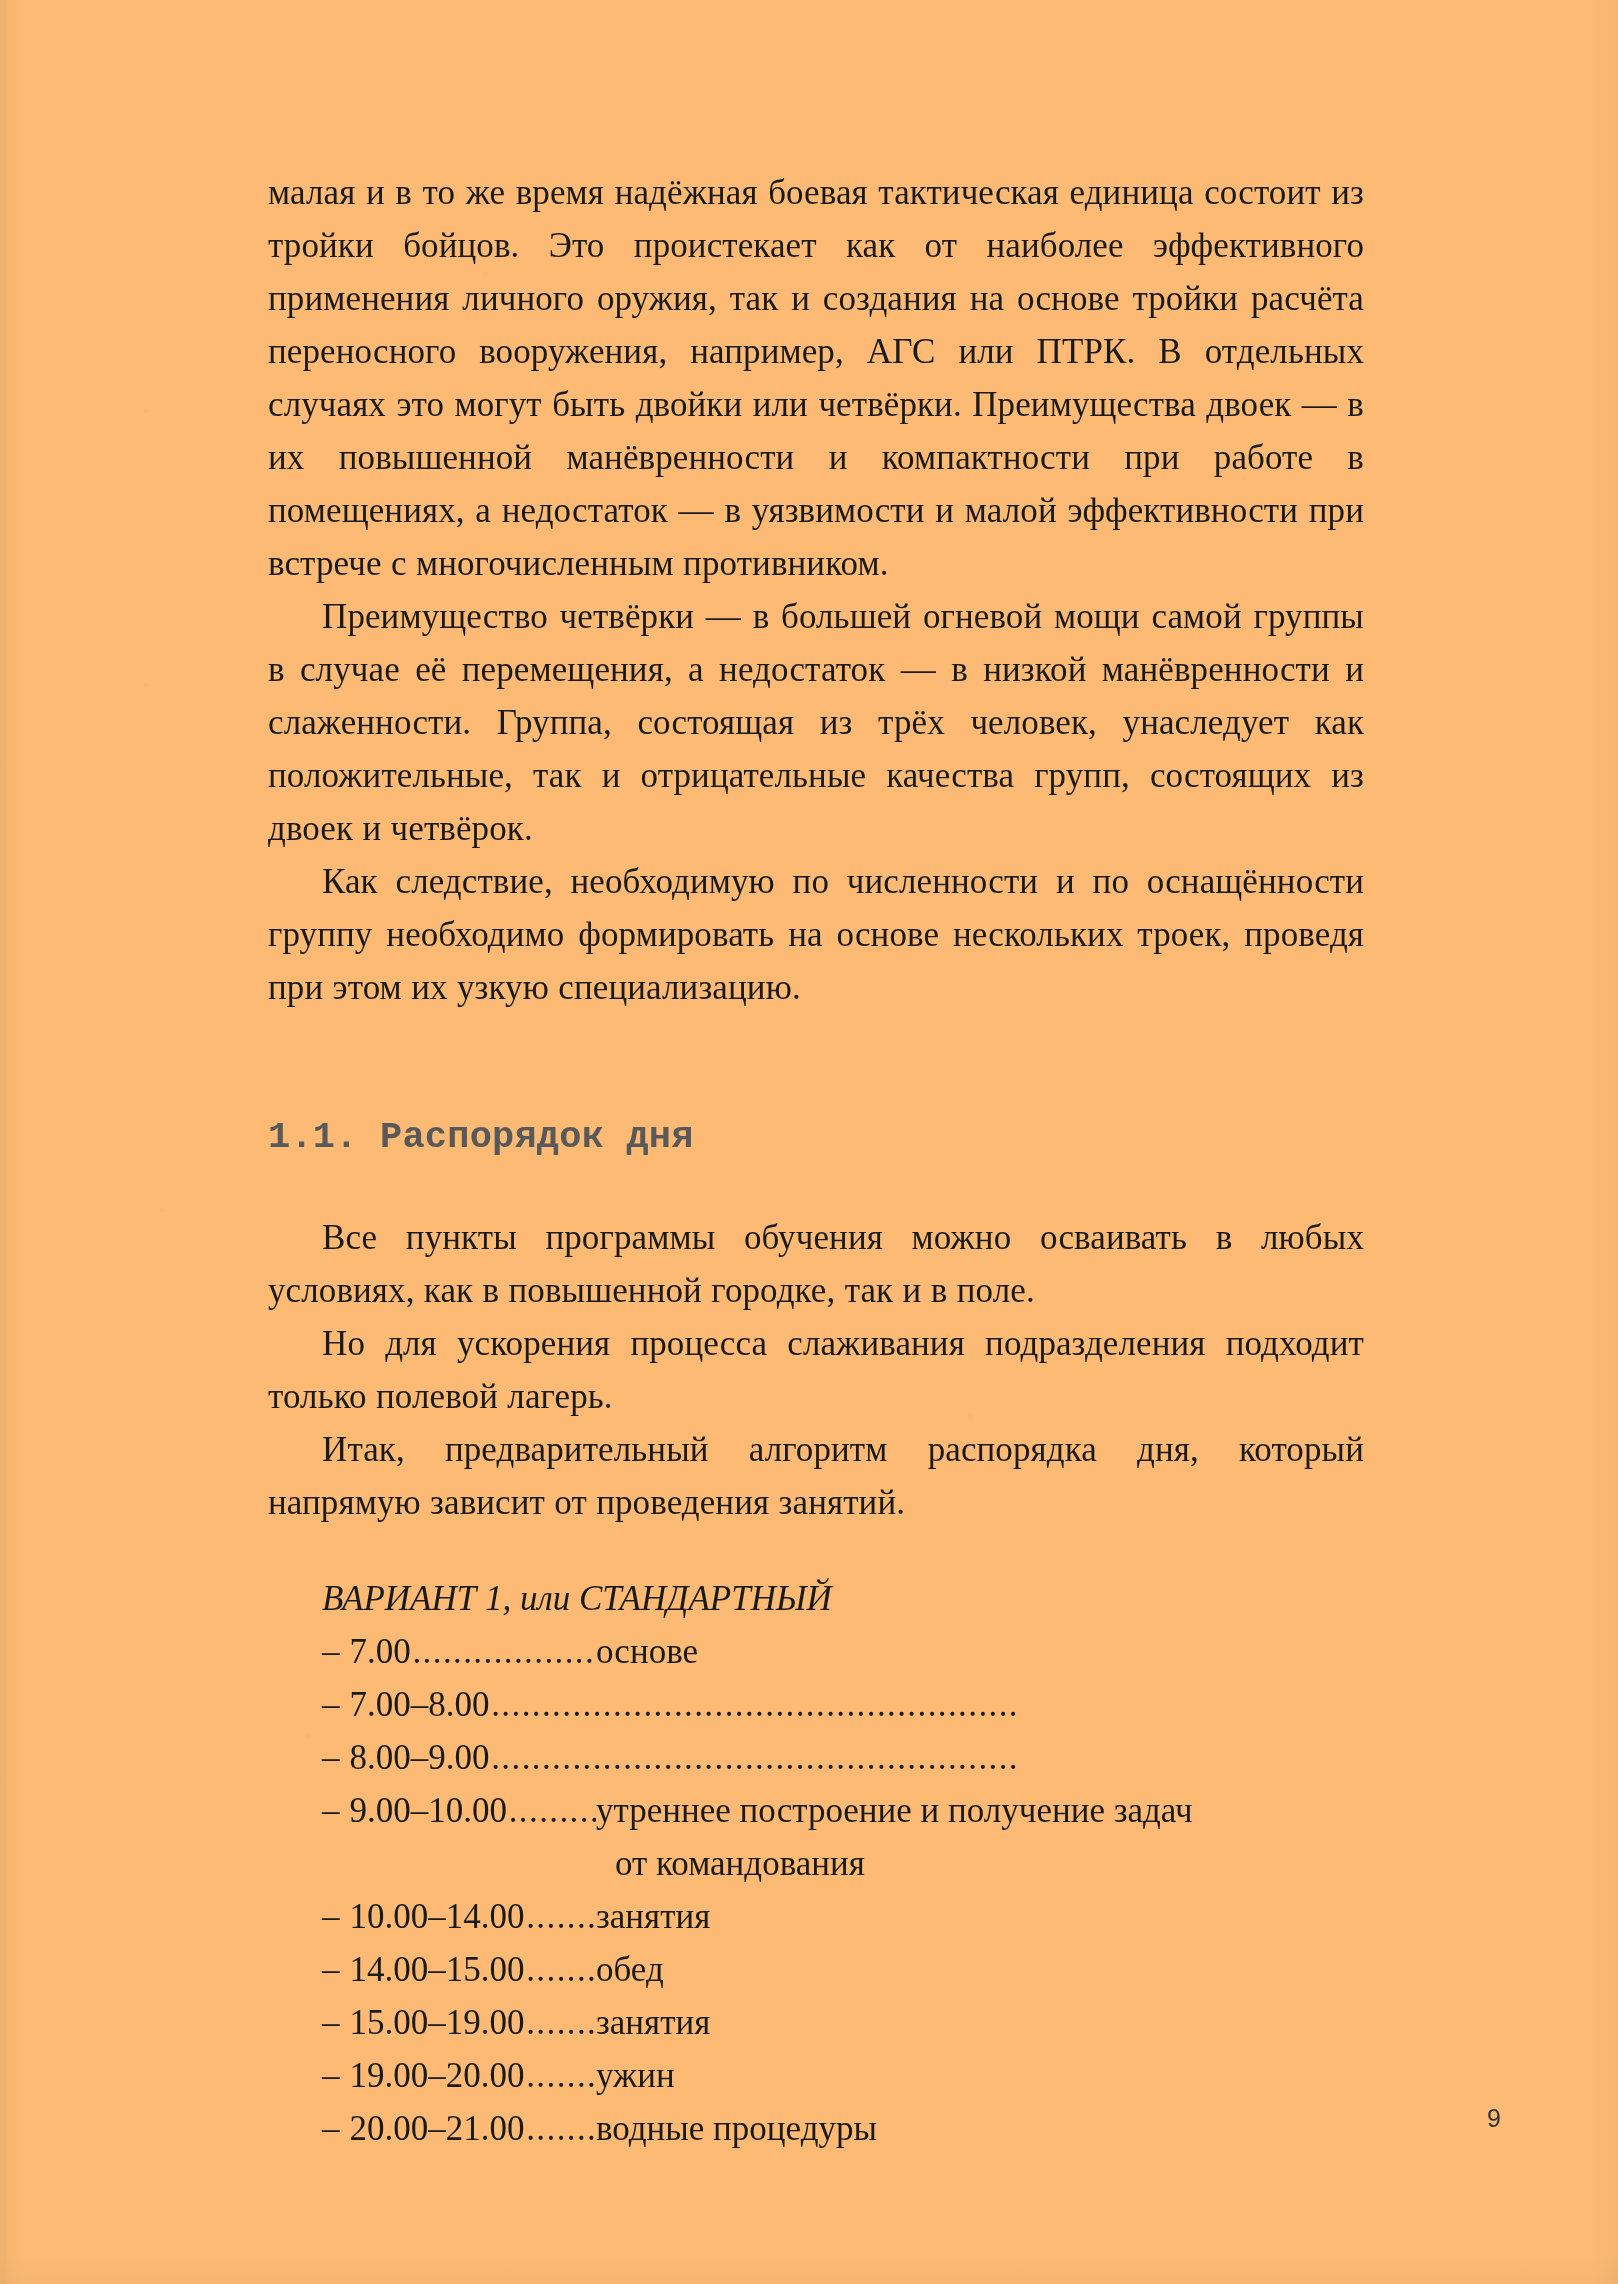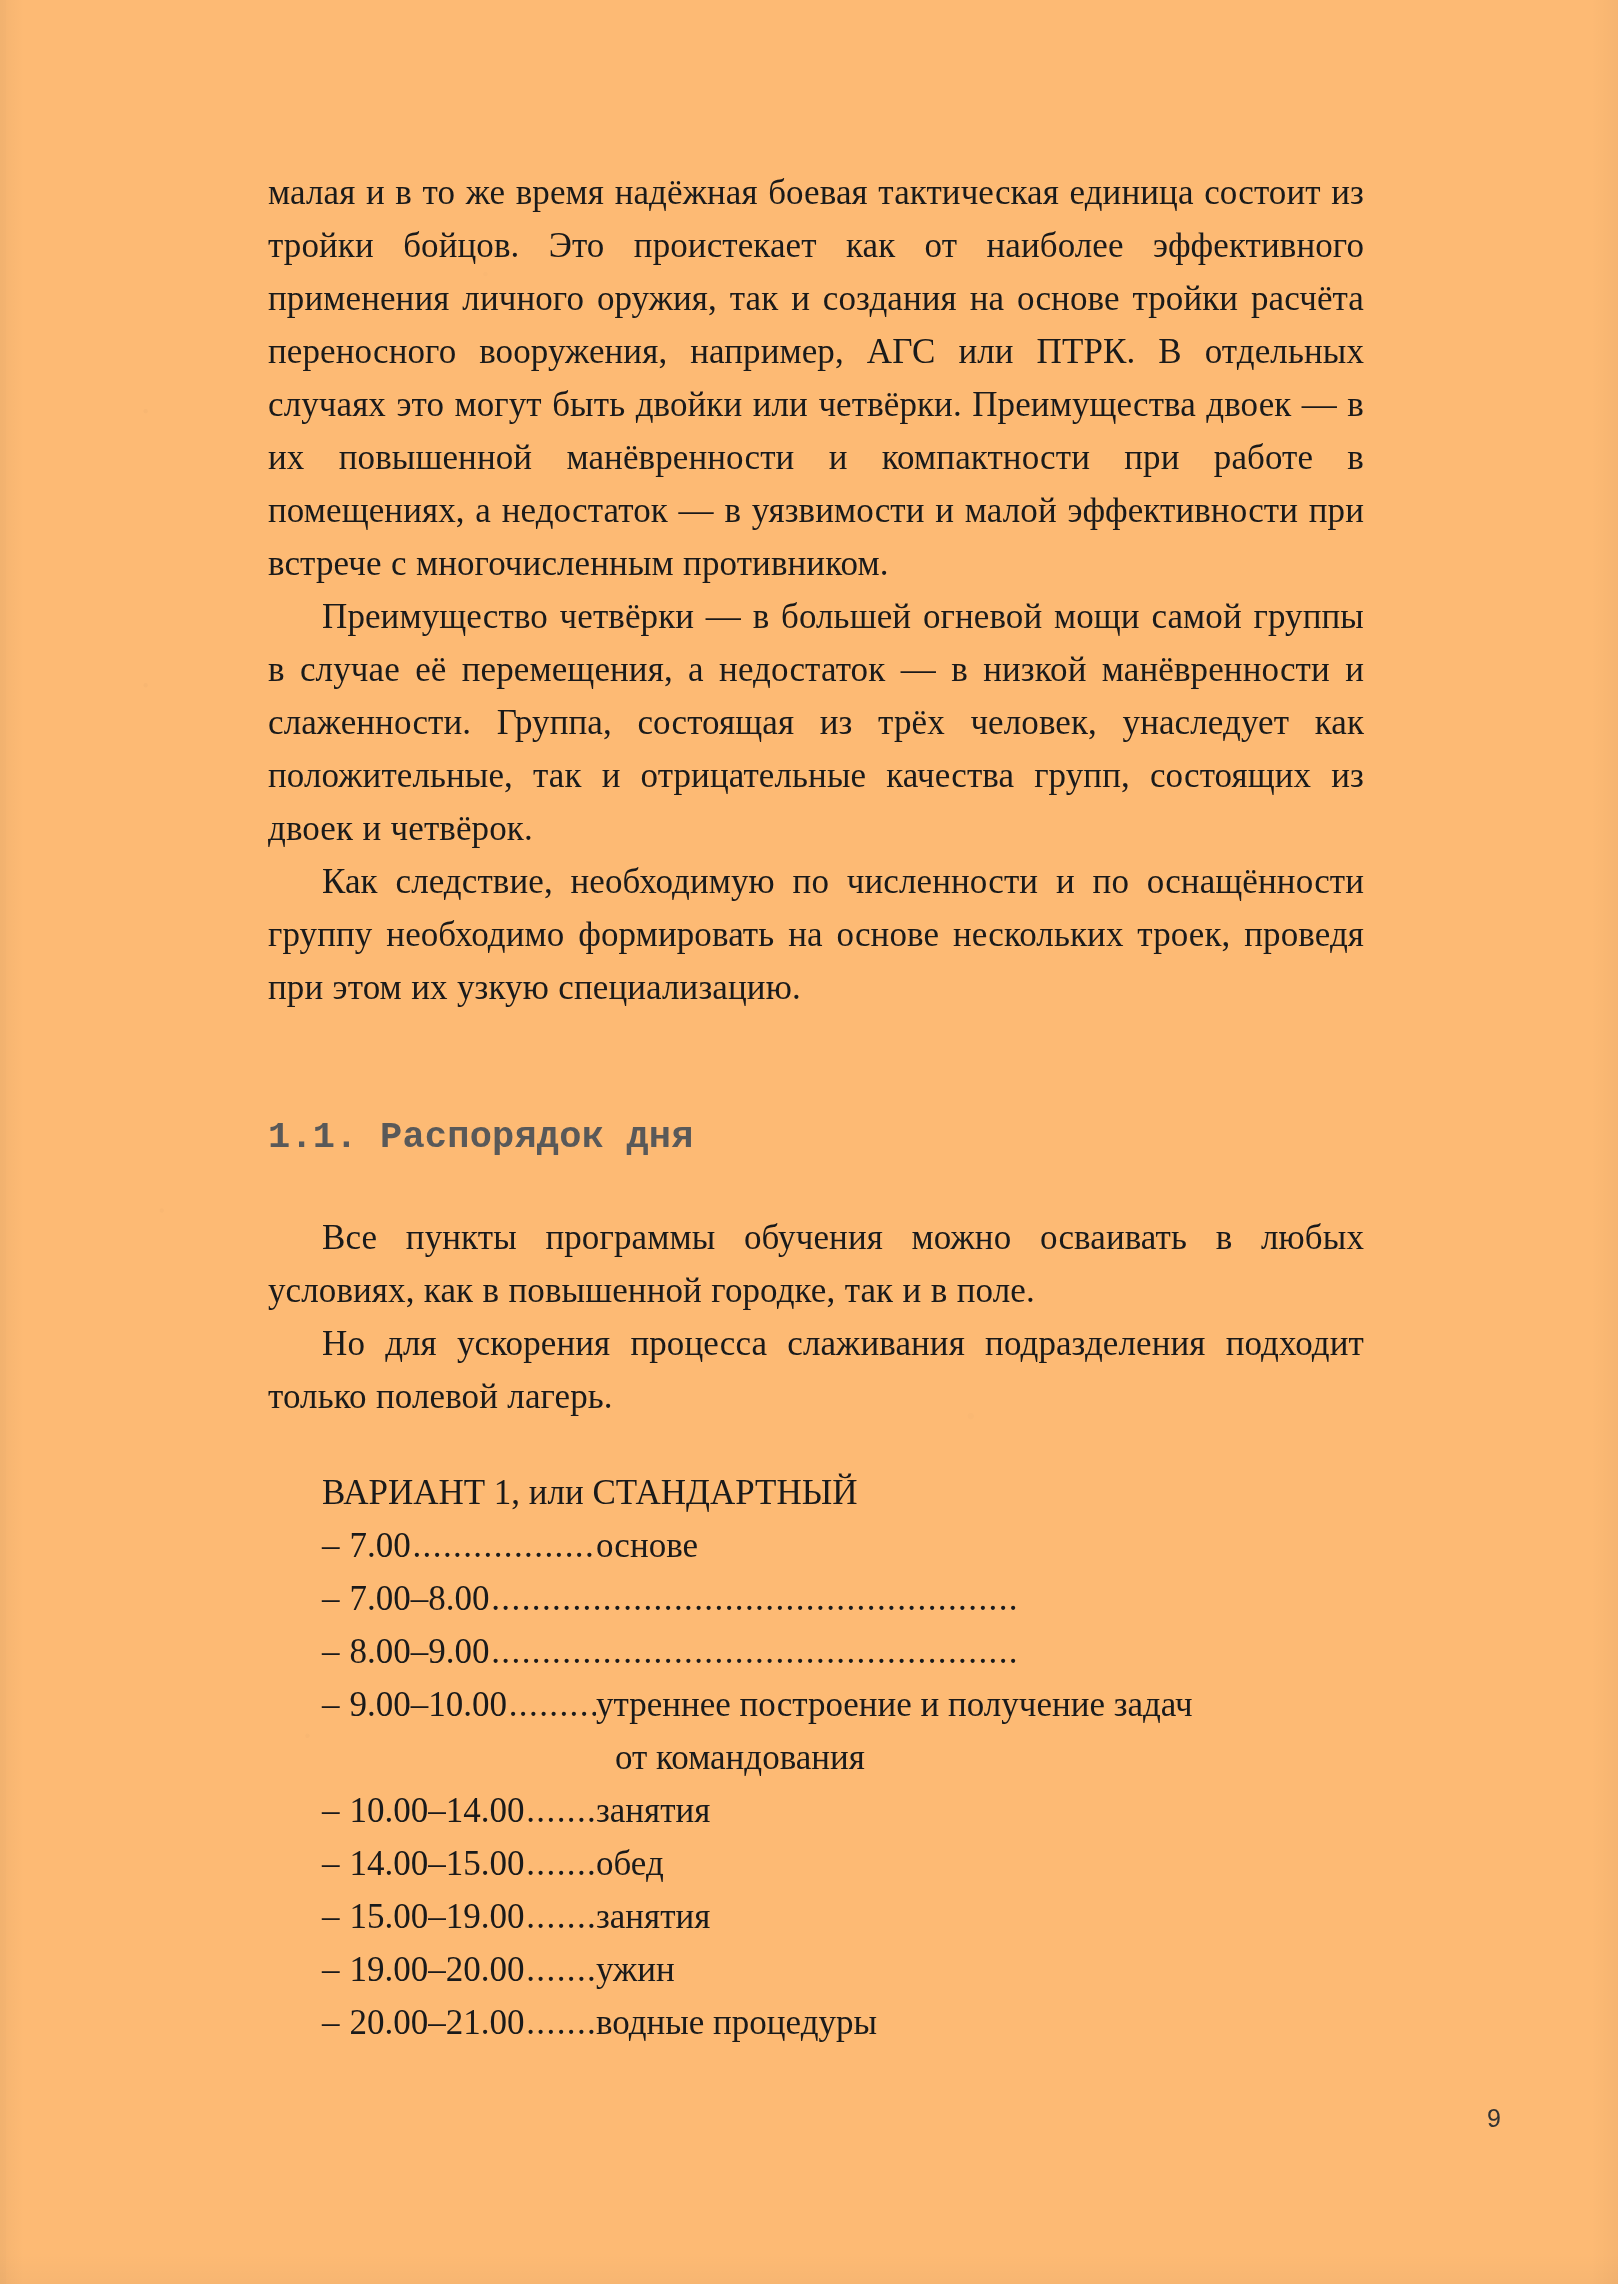--- a/index.html
+++ b/index.html
@@ -89,20 +89,21 @@
     padding: 0;
     list-style: none;
   }
 
   .variant-title {
     font-size: 35px;
     line-height: 53px;
     margin: 0;
     padding-left: 54px;
     white-space: nowrap;
+    font-style: italic;
   }
 
   .sched-row {
     font-size: 35px;
     line-height: 53px;
     padding-left: 54px;
     display: flex;
     align-items: baseline;
     white-space: nowrap;
   }
@@ -166,20 +167,21 @@
 
     <h2 class="section-heading">1.1. Распорядок дня</h2>
 
     <div style="height:50px"></div>
 
     <p class="body-par">Все пункты программы обучения можно осваивать в любых условиях, как в повышенной городке, так и в поле.</p>
 
     <p class="body-par">Но для ускорения процесса слаживания подразделения подходит только полевой лагерь.</p>
 
 
+    <p class="body-par">Итак, предварительный алгоритм распорядка дня, который напрямую зависит от проведения занятий.</p>
 
     <div style="height:43px"></div>
 
     <div class="schedule">
       <div class="variant-title">ВАРИАНТ 1, или СТАНДАРТНЫЙ</div>
       <div id="schedule-rows">
           <div class="sched-row">
             <span class="sched-dash">–</span>
             <span class="sched-time">7.00</span>
             <span class="sched-leader">....................................................</span>

